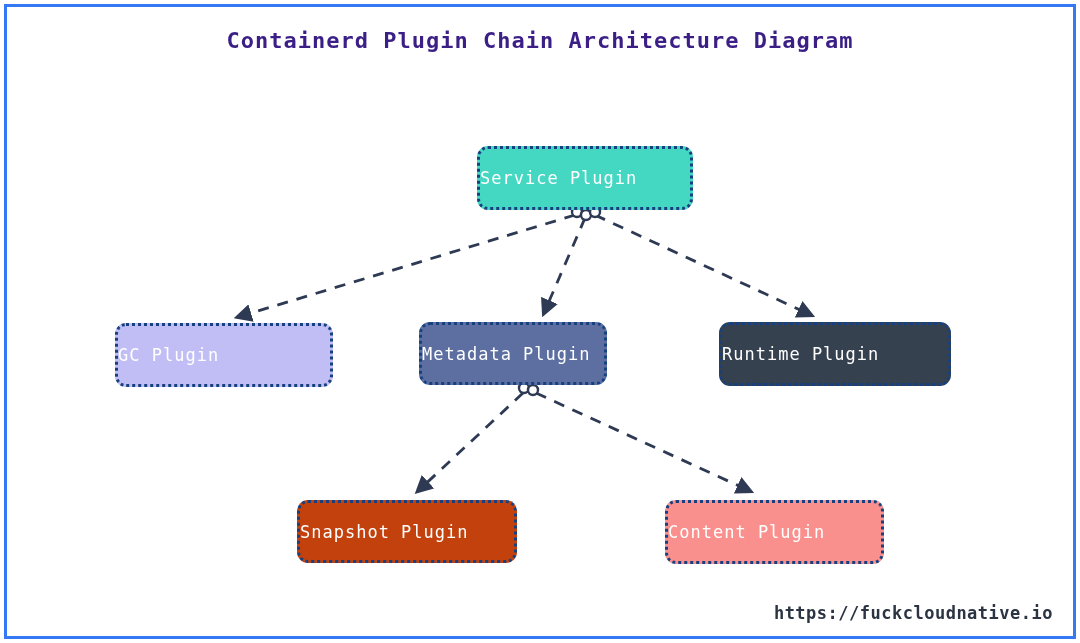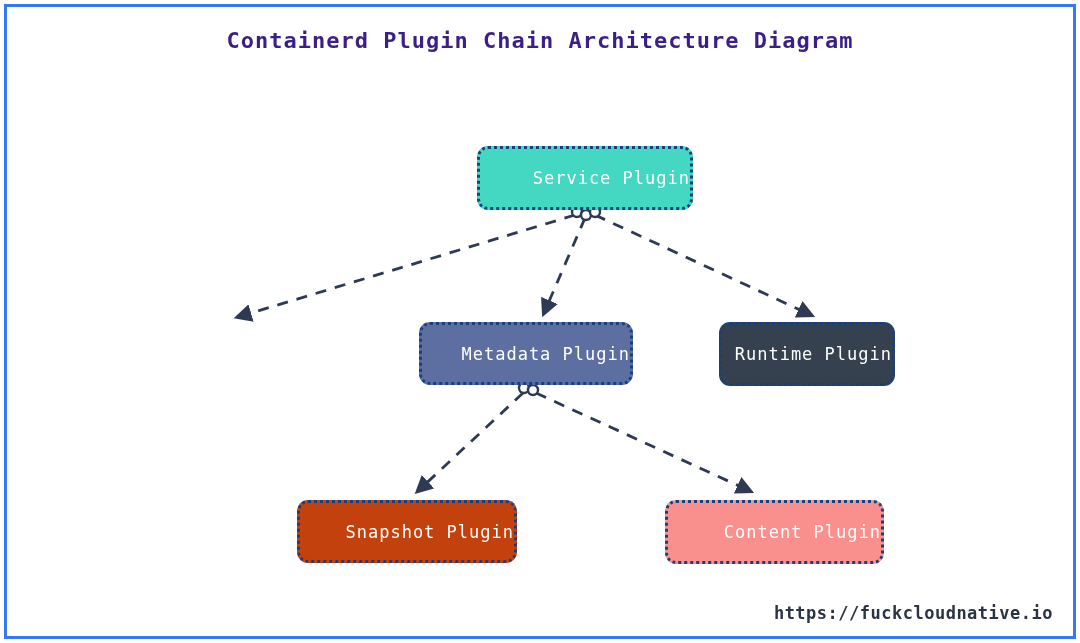--- a/index.html
+++ b/index.html
@@ -30,34 +30,34 @@
     font-size: 22px;
     font-weight: bold;
     letter-spacing: 1px;
     color: var(--title-color, #3B1F86);
     margin: 0;
   }
   .node {
     position: absolute;
     display: flex;
     align-items: center;
-    justify-content: flex-end;
+    justify-content: flex-start;
     width: 218px;
     height: 63px;
     box-sizing: border-box;
     border: 3px dotted var(--node-border, #16407F);
     border-radius: 11px;
     font-size: 17px;
     letter-spacing: 1px;
     color: var(--node-text, #FFFFFF);
   }
   #node-service  { left: 477px; top: 146px; width: 216px; height: 64px; }
   #node-gc       { left: 115px; top: 323px; height: 64px; }
-  #node-metadata { left: 419px; top: 322px; width: 214px; }
-  #node-runtime  { left: 719px; top: 322px; width: 176px; height: 64px; }
+  #node-metadata { left: 419px; top: 322px; width: 188px; }
+  #node-runtime  { left: 719px; top: 322px; width: 232px; height: 64px; }
   #node-snapshot { left: 297px; top: 500px; width: 220px; }
   #node-content  { left: 653px; top: 500px; width: 219px; height: 64px; margin-left: 12px; }
 
   svg.edges {
     position: absolute;
     inset: 0;
     width: 1080px;
     height: 643px;
     pointer-events: none;
   }
@@ -110,20 +110,23 @@
     <circle class="junction" cx="577" cy="212" r="5"></circle>
     <circle class="junction" cx="586" cy="215" r="5"></circle>
     <circle class="junction" cx="595" cy="212" r="5"></circle>
     <circle class="junction" cx="524" cy="388" r="5"></circle>
     <circle class="junction" cx="533" cy="390" r="5"></circle>
   </svg>
 
   <div class="node" id="node-service" style="background: rgb(68, 215, 193);">
     <span>Service Plugin</span>
   </div>
+  <div class="node" id="node-gc" style="background: rgb(192, 190, 245);">
+    <span>GC Plugin</span>
+  </div>
   <div class="node" id="node-metadata" style="background: rgb(92, 111, 160);">
     <span>Metadata Plugin</span>
   </div>
   <div class="node" id="node-runtime" style="background: rgb(54, 65, 79);">
     <span>Runtime Plugin</span>
   </div>
   <div class="node" id="node-snapshot" style="background: #c2410c;">
     <span>Snapshot Plugin</span>
   </div>
   <div class="node" id="node-content" style="background: rgb(249, 144, 142);">

